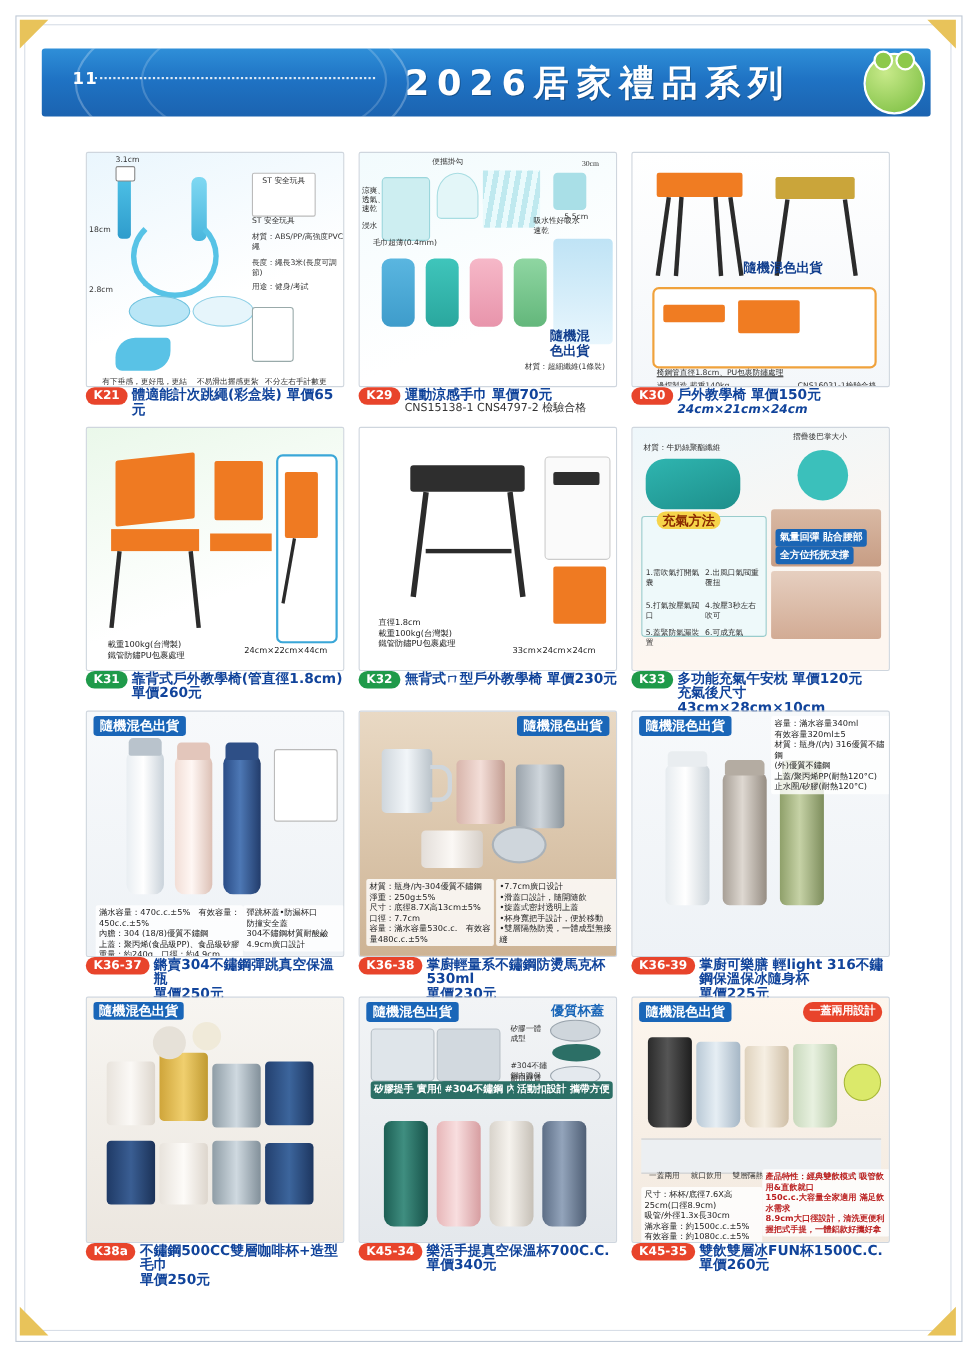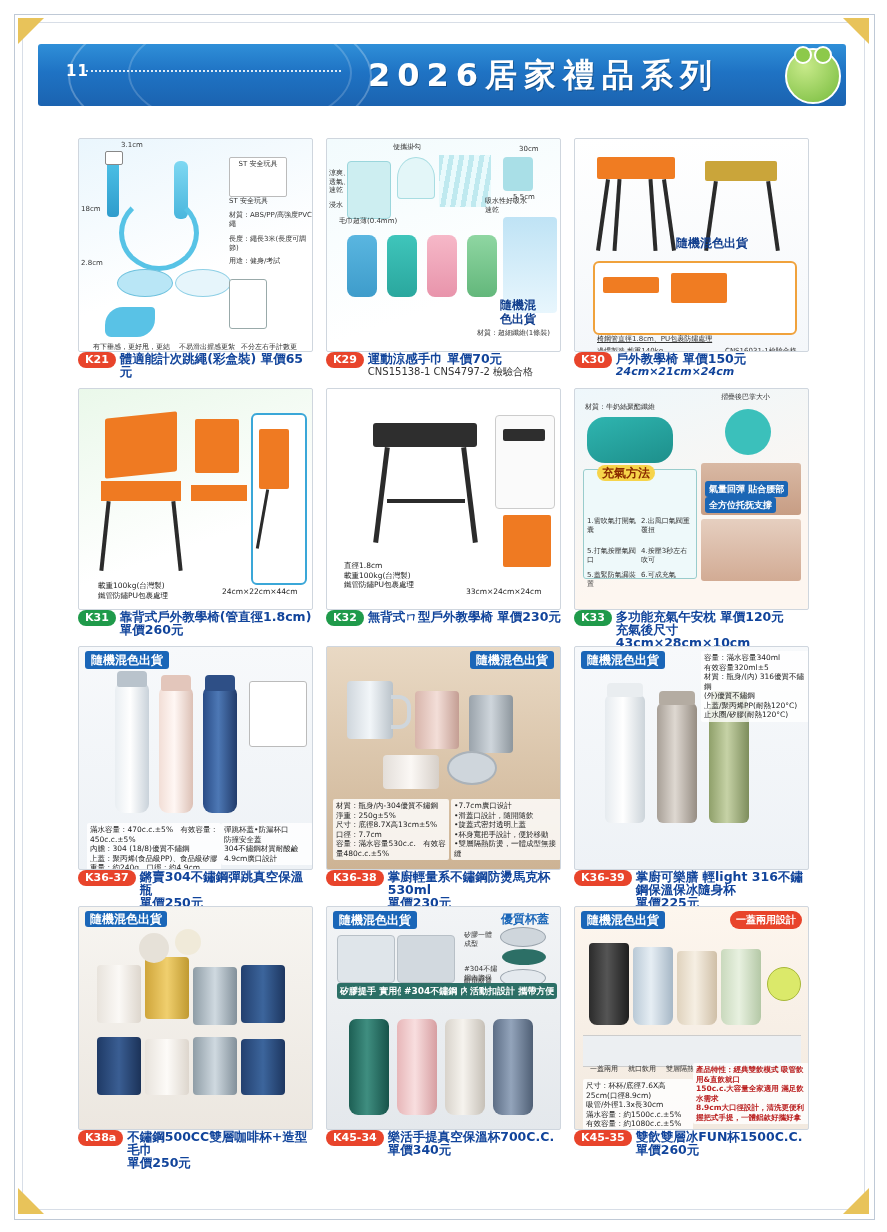--- a/index.html
+++ b/index.html
@@ -175,21 +175,21 @@
         <div class="sh oval" style="left:38px;top:130px;width:54px;height:26px;background:#b9e6f6;border:1px solid #6fc2de;"></div>
         <div class="sh oval" style="left:96px;top:130px;width:54px;height:26px;background:#e6f5fb;border:1px solid #8fd0e6;"></div>
         <div class="sh" style="left:26px;top:168px;width:50px;height:30px;background:#59c2e6;border-radius:18px 4px 18px 6px;"></div>
         <div class="sh" style="left:150px;top:140px;width:36px;height:48px;background:#fff;border:1px solid #9aa;border-radius:3px;"></div>
 
         <div class="label-white" style="left:150px;top:18px;width:52px;height:36px;text-align:center;line-height:10px;">ST 安全玩具</div>
         <div class="tinylbl" style="left:150px;top:58px;width:80px;">ST 安全玩具</div>
         <div class="tinylbl" style="left:150px;top:72px;width:84px;">材質：ABS/PP/高強度PVC繩</div>
         <div class="tinylbl" style="left:150px;top:96px;width:84px;">長度：繩長3米(長度可調節)</div>
         <div class="tinylbl" style="left:150px;top:118px;width:84px;">用途：健身/考試</div>
-        <div class="tinylbl" style="left:42px;top:2px;">3.1cm</div>
+        <div class="tinylbl" style="left:26px;top:2px;">3.1cm</div>
         <div class="tinylbl" style="left:2px;top:66px;">18cm</div>
         <div class="tinylbl" style="left:2px;top:120px;">2.8cm</div>
         <div class="tinylbl" style="left:14px;top:204px;width:80px;">有下垂感，更好甩，更結實耐用的纏繞設計，繩長自由調節</div>
         <div class="tinylbl" style="left:100px;top:204px;width:56px;">不易滑出握感更紮實</div>
         <div class="tinylbl" style="left:162px;top:204px;width:62px;">不分左右手計數更精準</div>
       </div>
       <div class="cap">
         <span class="code">K21</span>
         <span class="cap-txt">
           <span>體適能計次跳繩(彩盒裝)</span>
@@ -208,21 +208,21 @@
         <div class="sh" style="left:60px;top:96px;width:30px;height:62px;background:linear-gradient(180deg,#3fc5bb,#2aa79e);border-radius:8px;"></div>
         <div class="sh" style="left:100px;top:96px;width:30px;height:62px;background:linear-gradient(180deg,#f6b8c8,#e894ab);border-radius:8px;"></div>
         <div class="sh" style="left:140px;top:96px;width:30px;height:62px;background:linear-gradient(180deg,#8fd6a2,#63b77b);border-radius:8px;"></div>
         <div class="sh runner" style="left:176px;top:78px;width:54px;height:96px;border-radius:4px;"></div>
 
         <div class="tinylbl" style="left:66px;top:4px;">便攜掛勾</div>
         <div class="tinylbl" style="left:2px;top:30px;width:22px;">涼爽、透氣、速乾</div>
         <div class="tinylbl" style="left:158px;top:58px;width:44px;">吸水性好吸水速乾</div>
         <div class="tinylbl" style="left:12px;top:78px;width:70px;">毛巾超薄(0.4mm)</div>
         <div class="tinylbl" style="left:2px;top:62px;">浸水</div>
-        <div class="tinylbl" style="left:192px;top:6px;">30cm</div>
+        <div class="tinylbl" style="left:202px;top:6px;font-family:Liberation Serif, serif;">30cm</div>
         <div class="tinylbl" style="left:186px;top:54px;">5.5cm</div>
         <div class="tinylbl" style="left:150px;top:190px;width:80px;">材質：超細纖維(1條裝)</div>
         <div class="randtag" style="left:170px;top:158px;width:40px;">隨機混色出貨</div>
       </div>
       <div class="cap">
         <span class="code">K29</span>
         <span class="cap-txt">
           <span>運動涼感手巾</span>
           <span class="price">單價70元</span>
           <span class="cap-sub" style="font-size:10px;color:#333;font-weight:normal;">CNS15138-1 CNS4797-2 檢驗合格</span>

